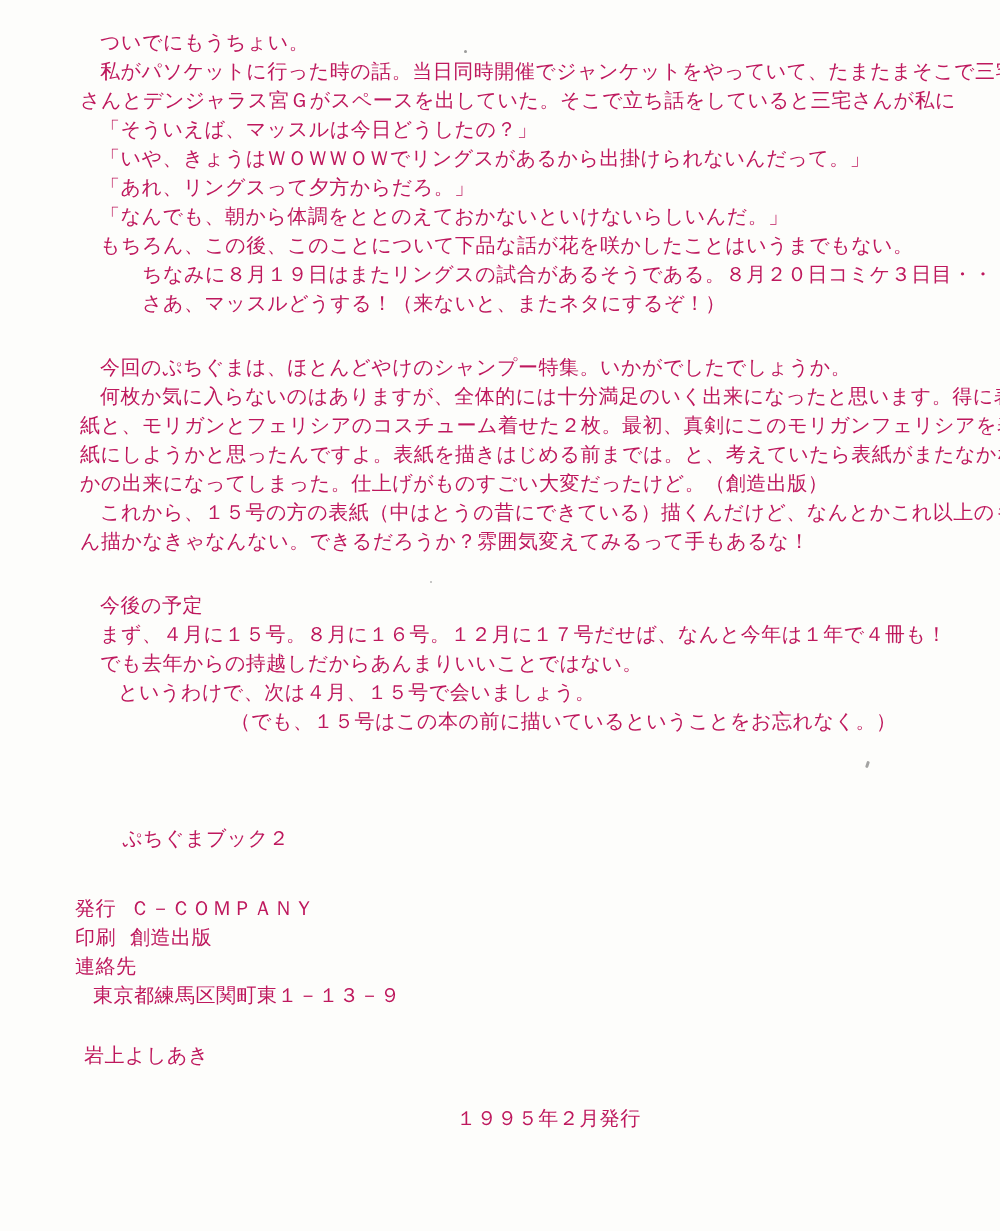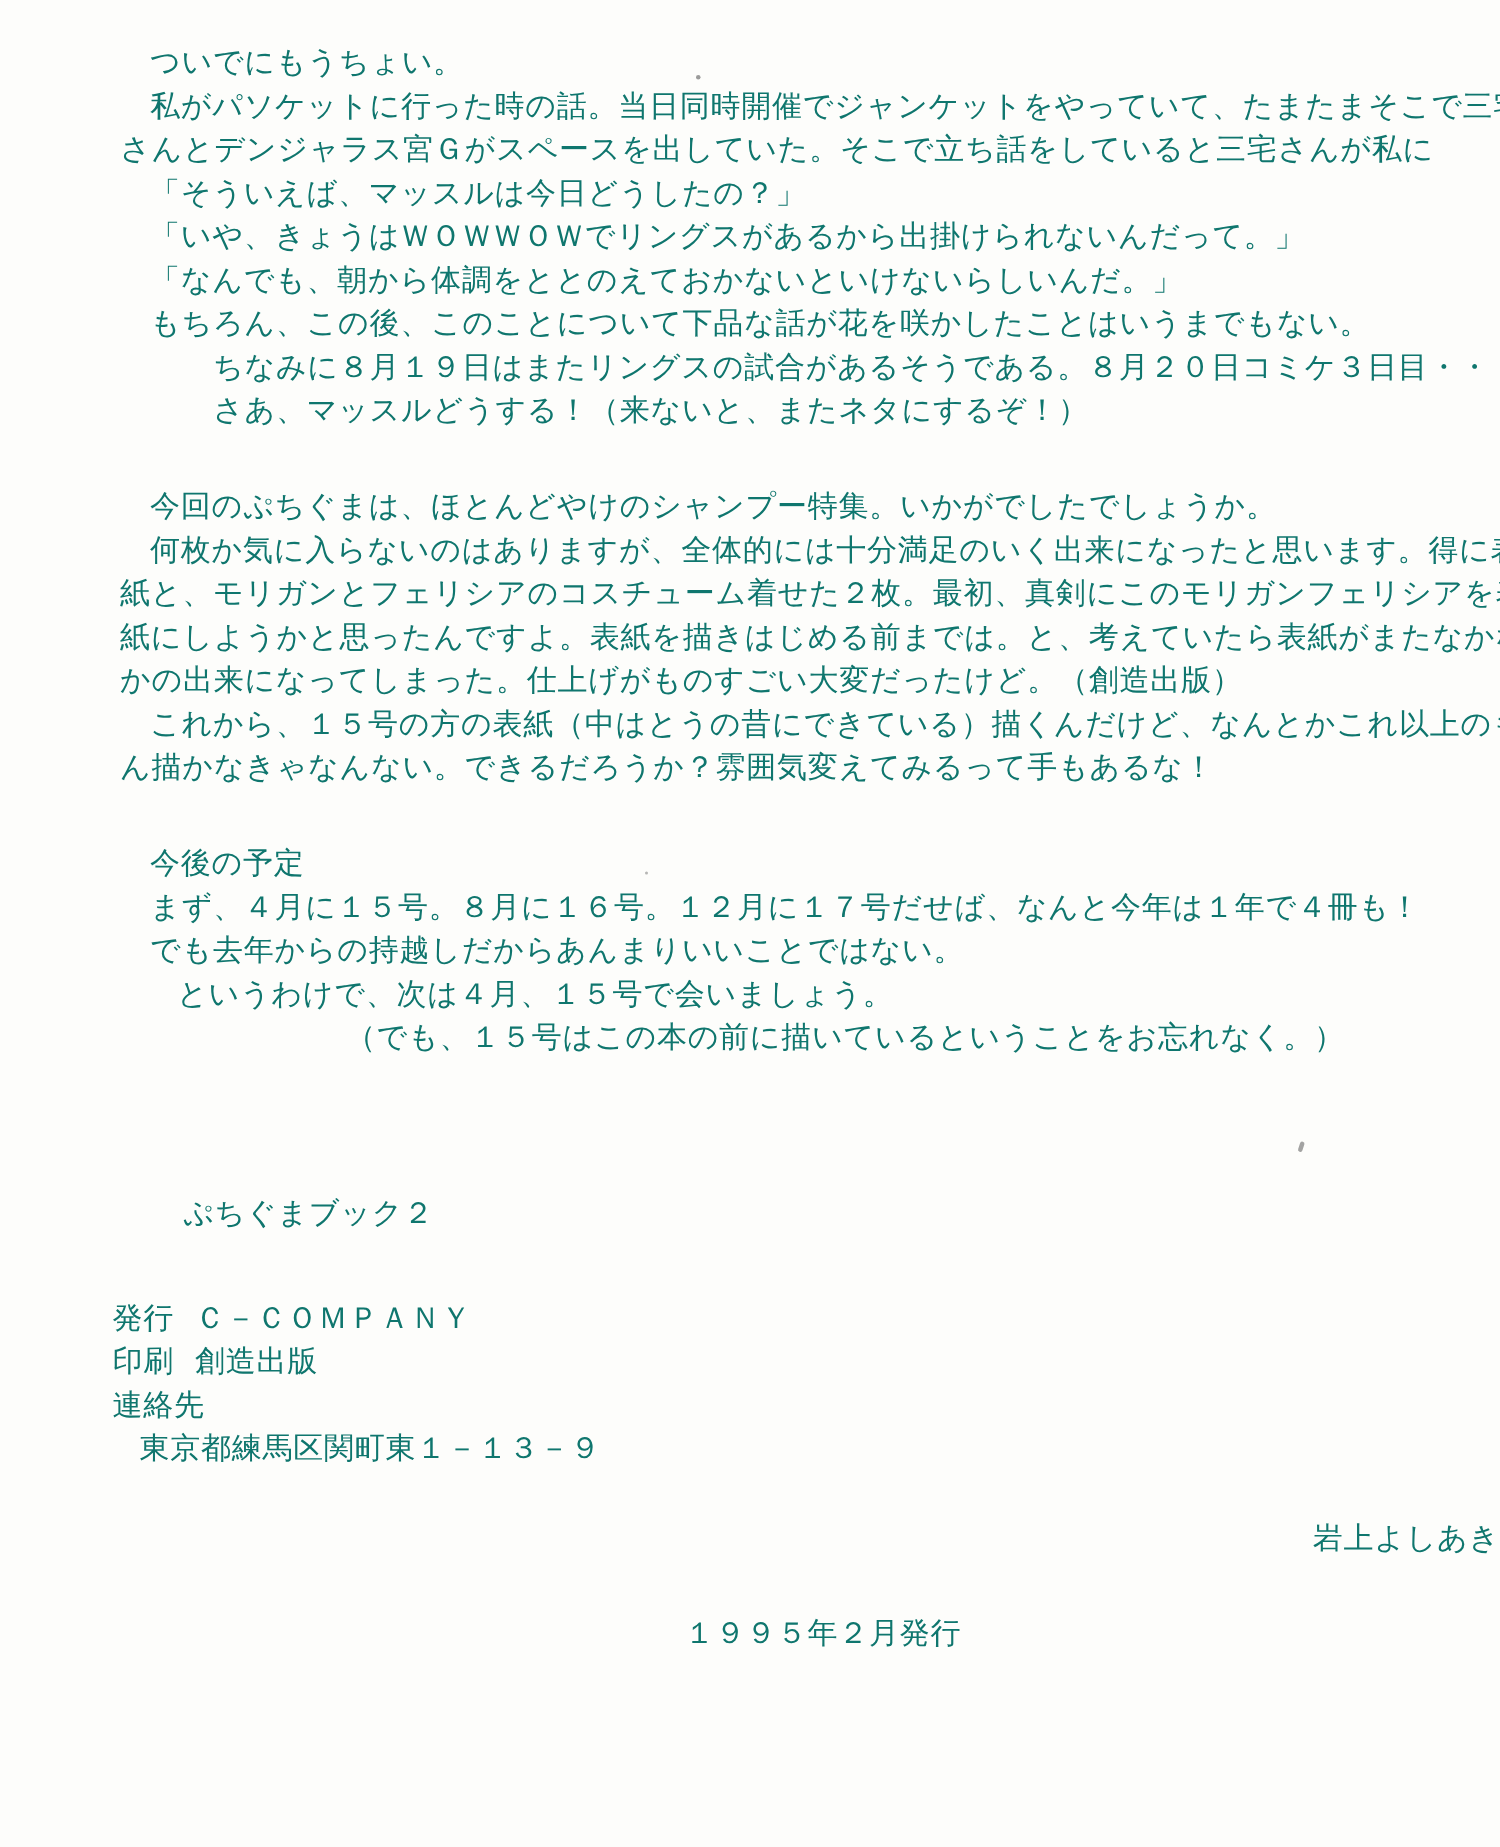--- a/index.html
+++ b/index.html
@@ -4,41 +4,41 @@
 <style>
   html,body{margin:0;padding:0;background:#e9e9e9;}
   .page{
     position:relative;
     width:1000px;
     height:1231px;
     margin:0 auto;
     background:#fdfdfb;
     overflow:hidden;
     font-family:"Liberation Serif","DejaVu Serif",serif;
-    color:#0f766e;
+    color:#be185d;
   }
   .content{padding-top:28px;}
   .line{
     margin:0;
     font-size:20px;
     line-height:29px;
     white-space:nowrap;
     letter-spacing:0.5px;
   }
   
   .in0{margin-left:80px;}
   .in1{margin-left:100px;}
   .in2{margin-left:142px;}
   .in3{margin-left:118px;}
   .in3b{margin-left:127px;text-align:center;}
   .in-notice{margin-left:180px;}
   .in-title{margin-left:122px;}
   .in-col{margin-left:75px;}
   .in-addr{margin-left:93px;}
-  .in-auth{margin-left:84px;text-align:right;}
+  .in-auth{margin-left:84px;}
   .in-date{margin-left:97px;}
 
   .sec-review{margin-top:35px;}
   .sec-schedule{margin-top:35px;}
   .notice-line{margin-top:35px;}
   .book-title-line{margin-top:88px;}
   .publisher-line{margin-top:41px;}
   .author-line{margin-top:31px;}
   .date-line{margin-top:34px;text-align:center;}
   .col-val{margin-left:14px;}
@@ -54,20 +54,21 @@
 
 <div class="page">
   <div class="content">
 
     <section>
       <p class="line in1">ついでにもうちょい。</p>
       <p class="line in1">私がパソケットに行った時の話。当日同時開催でジャンケットをやっていて、たまたまそこで三宅</p>
       <p class="line in0">さんとデンジャラス宮Ｇがスペースを出していた。そこで立ち話をしていると三宅さんが私に</p>
       <p class="line in1">「そういえば、マッスルは今日どうしたの？」</p>
       <p class="line in1">「いや、きょうはＷＯＷＷＯＷでリングスがあるから出掛けられないんだって。」</p>
+      <p class="line in1">「あれ、リングスって夕方からだろ。」</p>
       <p class="line in1">「なんでも、朝から体調をととのえておかないといけないらしいんだ。」</p>
       <p class="line in1">もちろん、この後、このことについて下品な話が花を咲かしたことはいうまでもない。</p>
       <p class="line in2">ちなみに８月１９日はまたリングスの試合があるそうである。８月２０日コミケ３日目・・・</p>
       <p class="line in2">さあ、マッスルどうする！（来ないと、またネタにするぞ！）</p>
     </section>
 
     <section class="sec-review">
       <p class="line in1">今回のぷちぐまは、ほとんどやけのシャンプー特集。いかがでしたでしょうか。</p>
       <p class="line in1">何枚か気に入らないのはありますが、全体的には十分満足のいく出来になったと思います。得に表</p>
       <p class="line in0">紙と、モリガンとフェリシアのコスチューム着せた２枚。最初、真剣にこのモリガンフェリシアを表</p>

